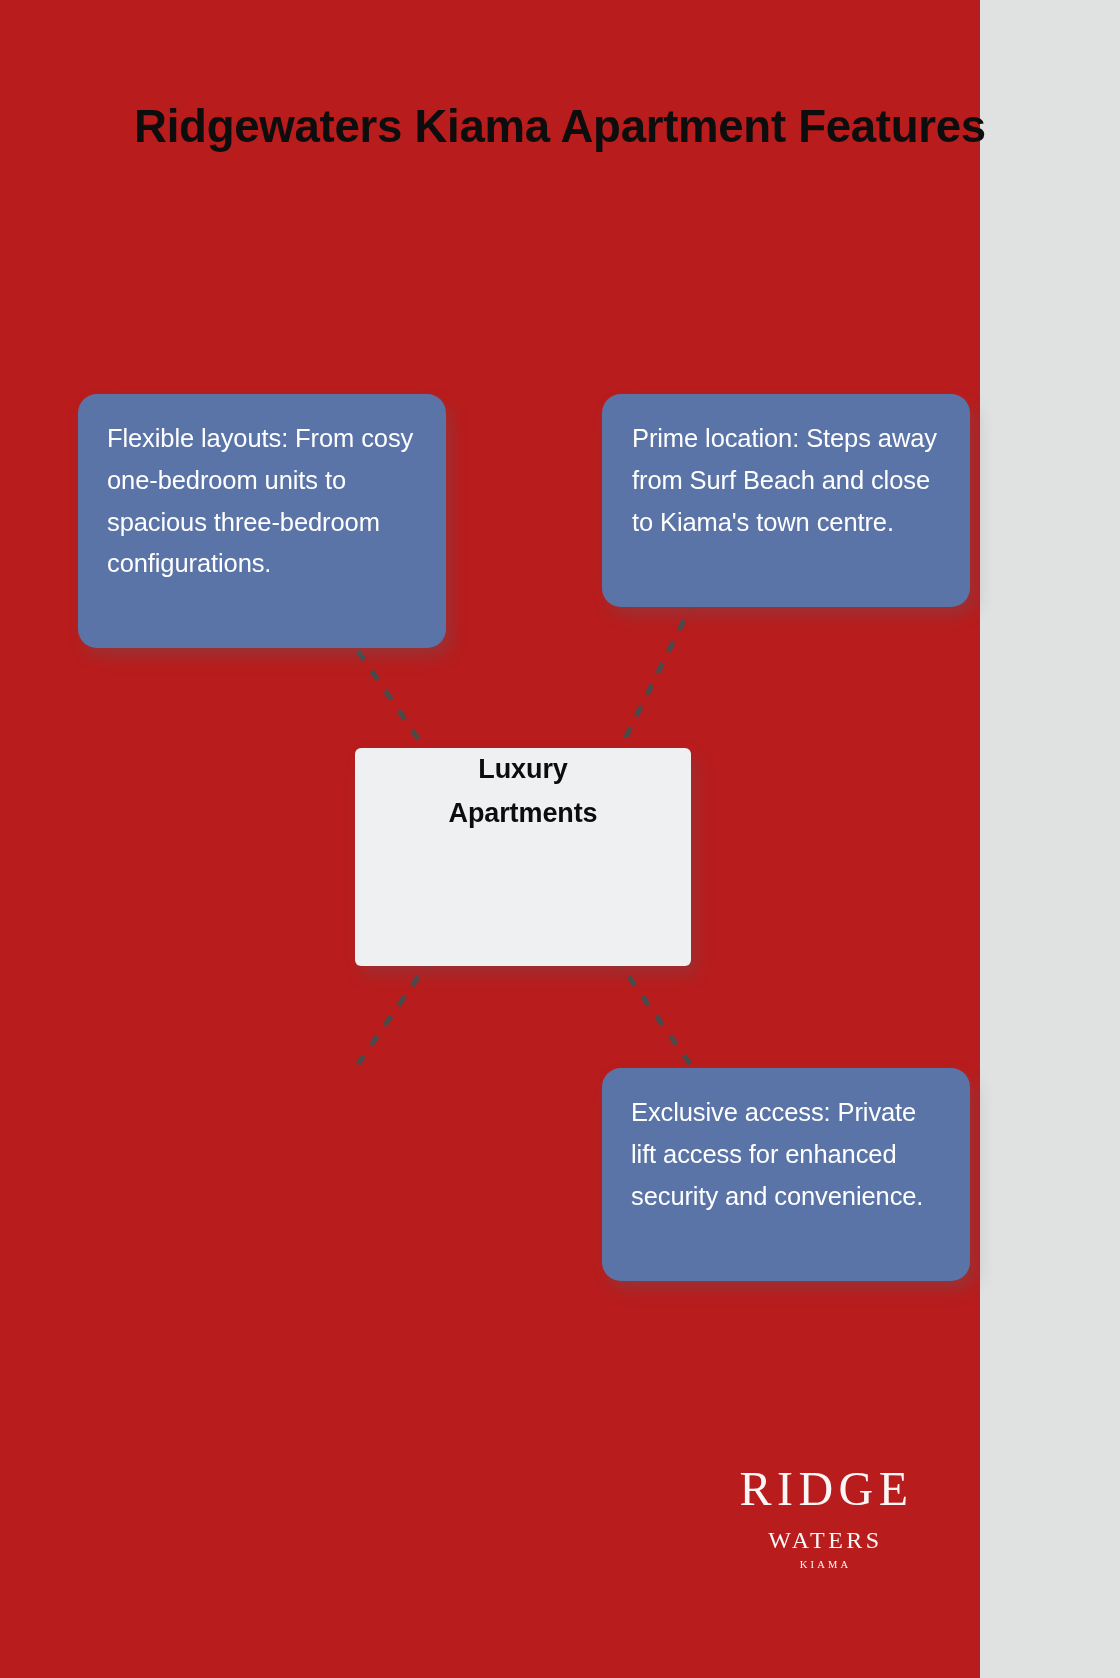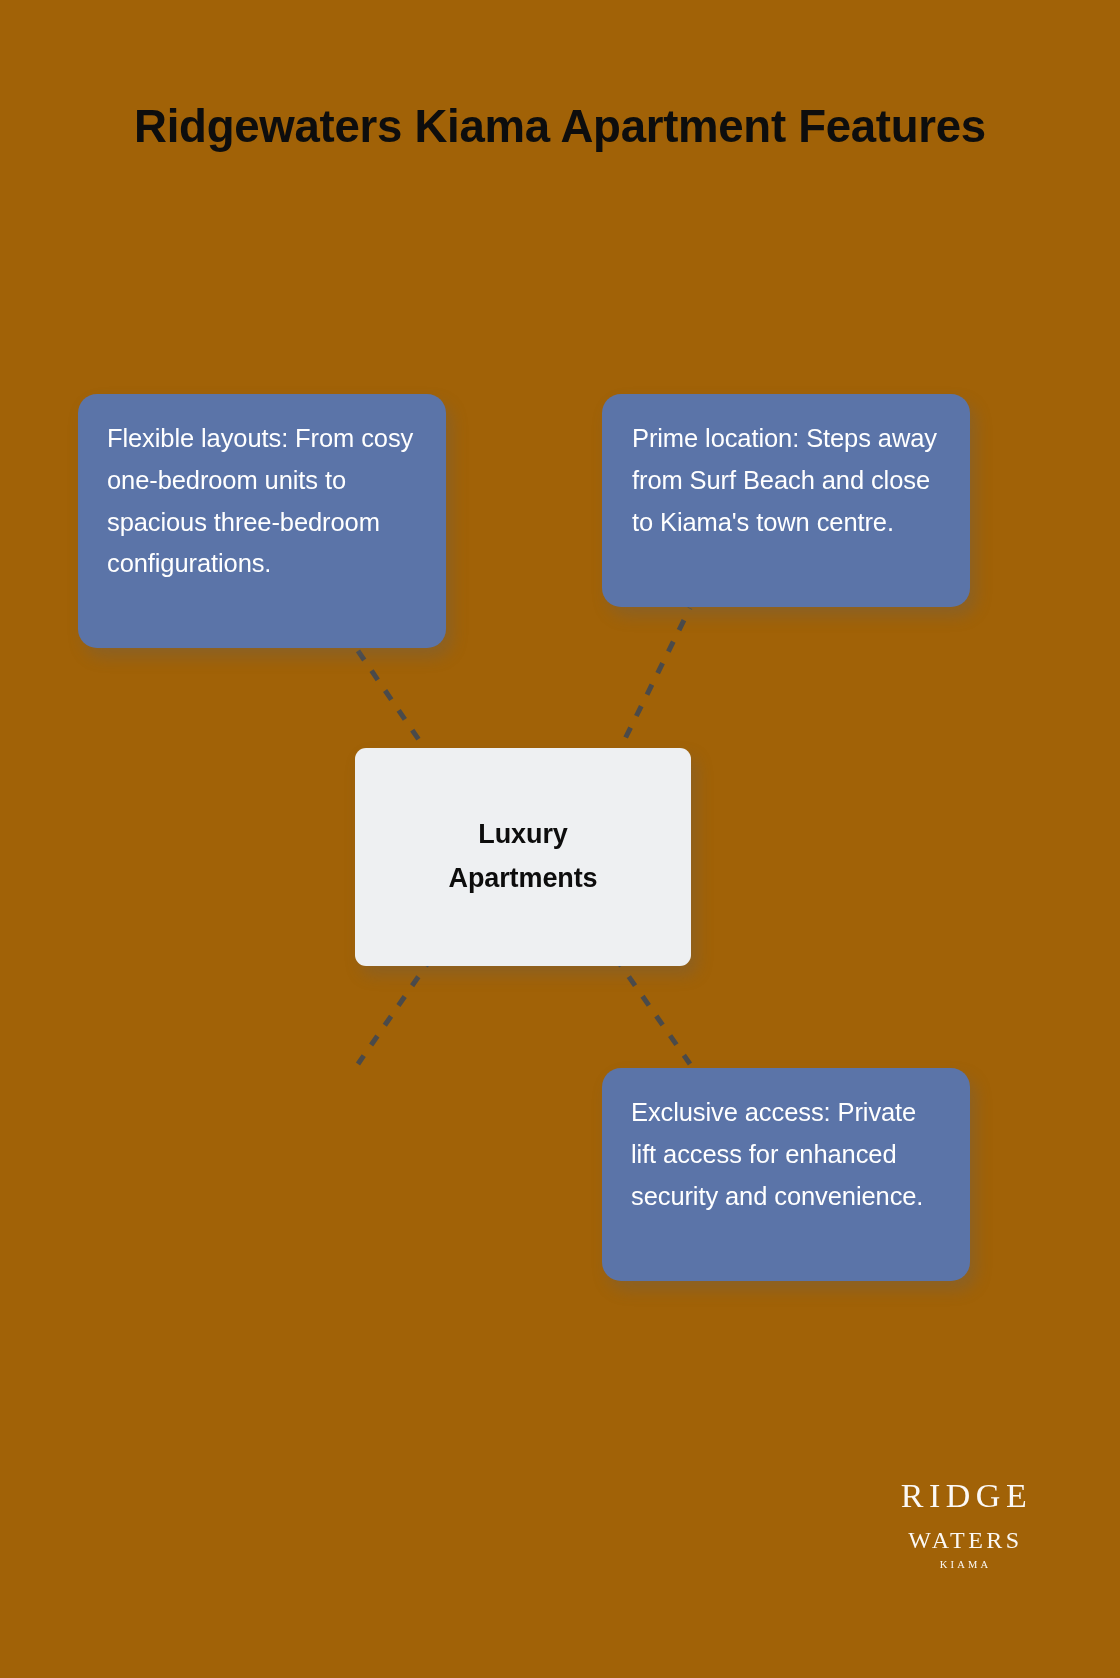--- a/index.html
+++ b/index.html
@@ -4,22 +4,22 @@
 <style>
   * { margin:0; padding:0; box-sizing:border-box; }
   html, body {
     width:1120px; height:1678px;
     background:#e0e1e1;
     font-family:"Liberation Sans", sans-serif;
     overflow:hidden;
   }
   #stage {
     position:relative;
-    width:1120px; height:1678px;
-    background:#a16207;
+    width:980px; height:1678px;
+    background:#b91c1c;
   }
 
   
   #title {
     position:absolute;
     left:60px; top:98px;
     width:1000px;
     text-align:center;
     font-size:47px;
     line-height:1.18;
@@ -55,25 +55,25 @@
 
   #card-tl { left:78px;  top:394px;  width:368px; height:254px; }
   #card-tr { left:602px; top:394px;  width:368px; height:213px;padding-left:30px; }
   #card-bl { left:78px;  top:1068px; width:368px; height:254px; }
   #card-br { left:602px; top:1068px; width:368px; height:213px; }
 
   #card-center {
     position:absolute;
     left:355px; top:748px;
     width:336px; height:218px;
-    border-radius:11px;
+    border-radius:6px;
     background:#eef0f2;
     box-shadow:6px 9px 16px rgba(90,95,105,0.28);
     display:flex;
-    align-items:center;
+    align-items:flex-start;
     justify-content:center;
   }
   #card-center .center-label {
     text-align:center;
     font-size:27px;
     line-height:1.62;
     font-weight:700;
     color:#0d0d0d;
     letter-spacing:-0.1px;
   }
@@ -84,21 +84,21 @@
     right:46px; bottom:108px;
     width:220px;
     text-align:center;
     color:#ffffff;
     font-family:"Liberation Serif","DejaVu Serif",serif;
     opacity:0.96;
     line-height:0.94;
   }
   #watermark .wm-ridge {
     display:block;
-    font-size:34px;
+    font-size:48px;
     letter-spacing:5.5px;
     text-indent:5px;
   }
   #watermark .wm-waters {
     display:block;
     font-size:24px;
     letter-spacing:3.5px;
     text-indent:3px;
     margin-top:17px;
   }

